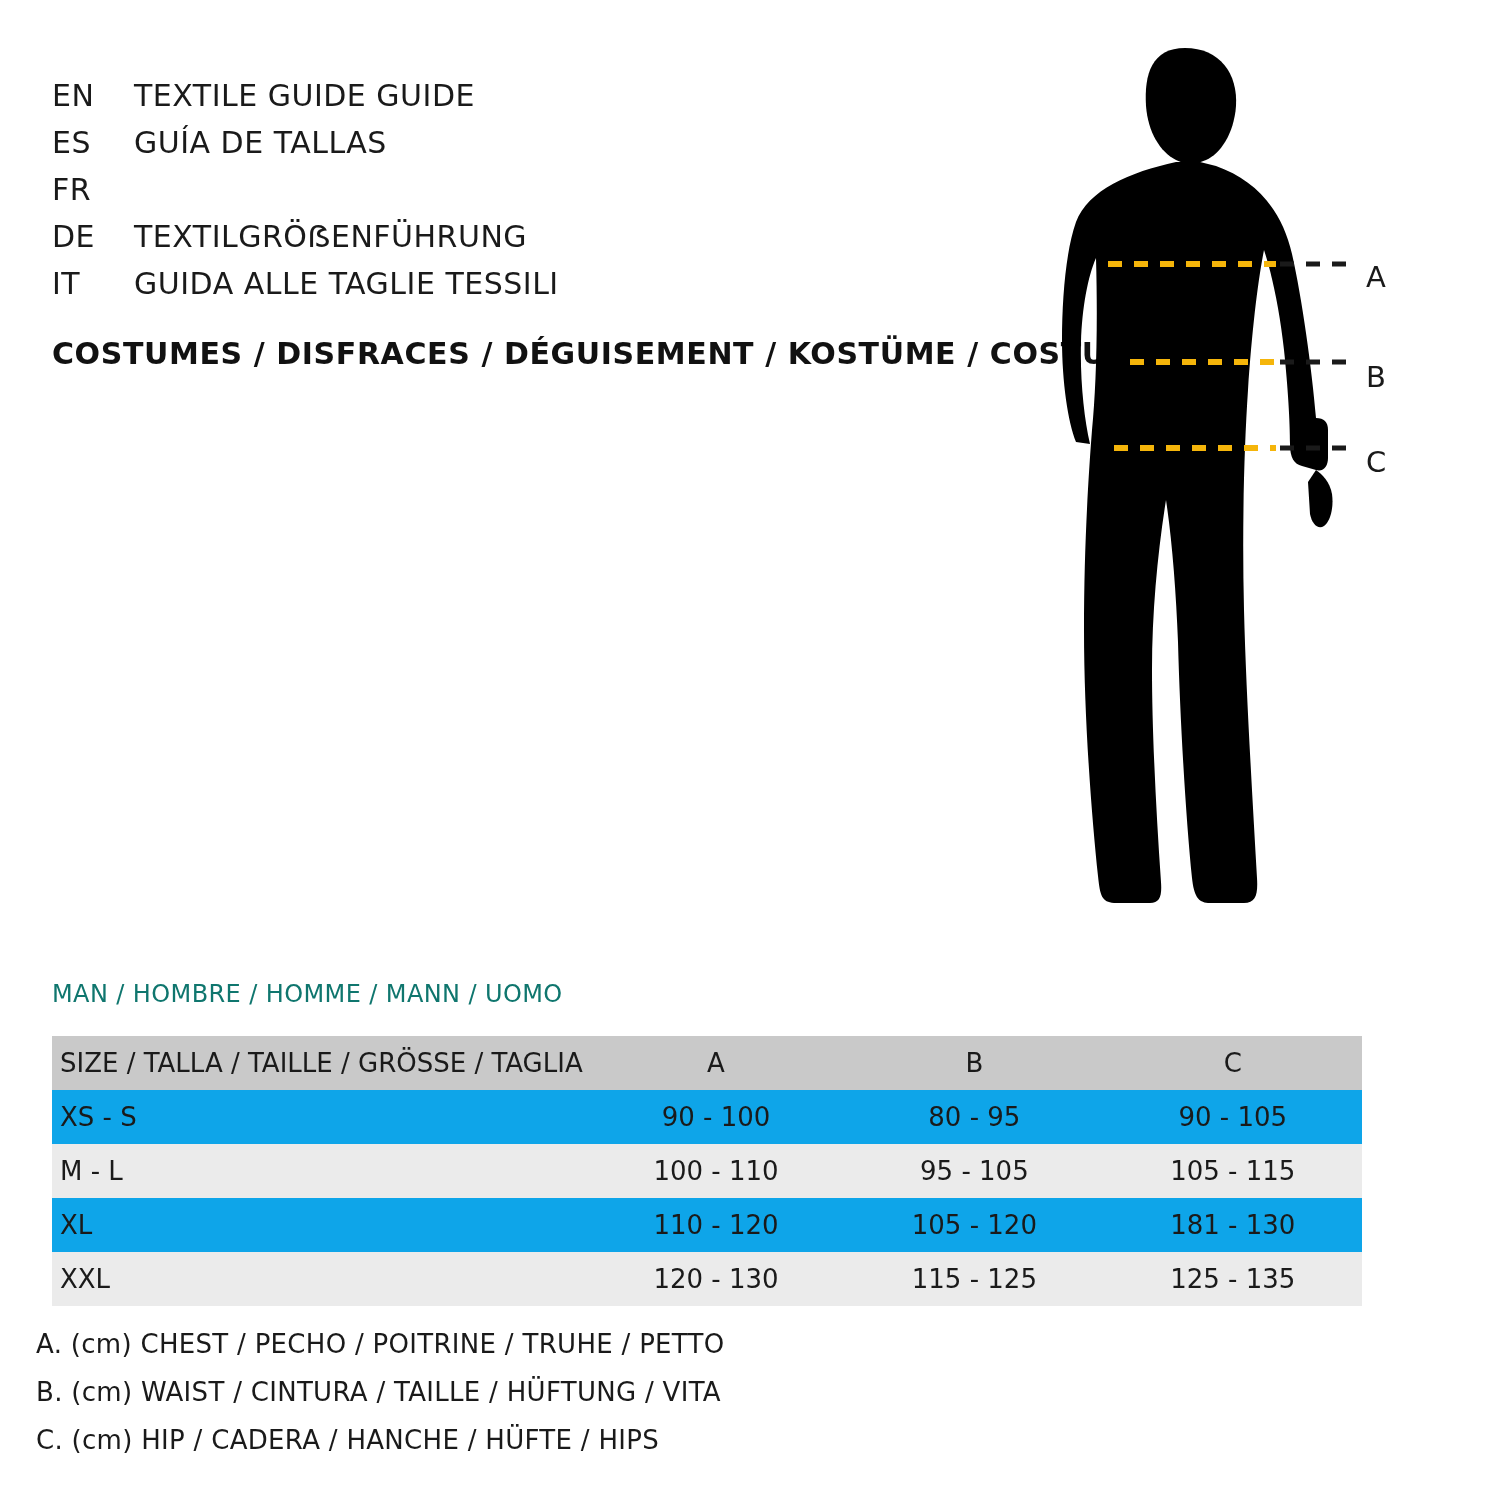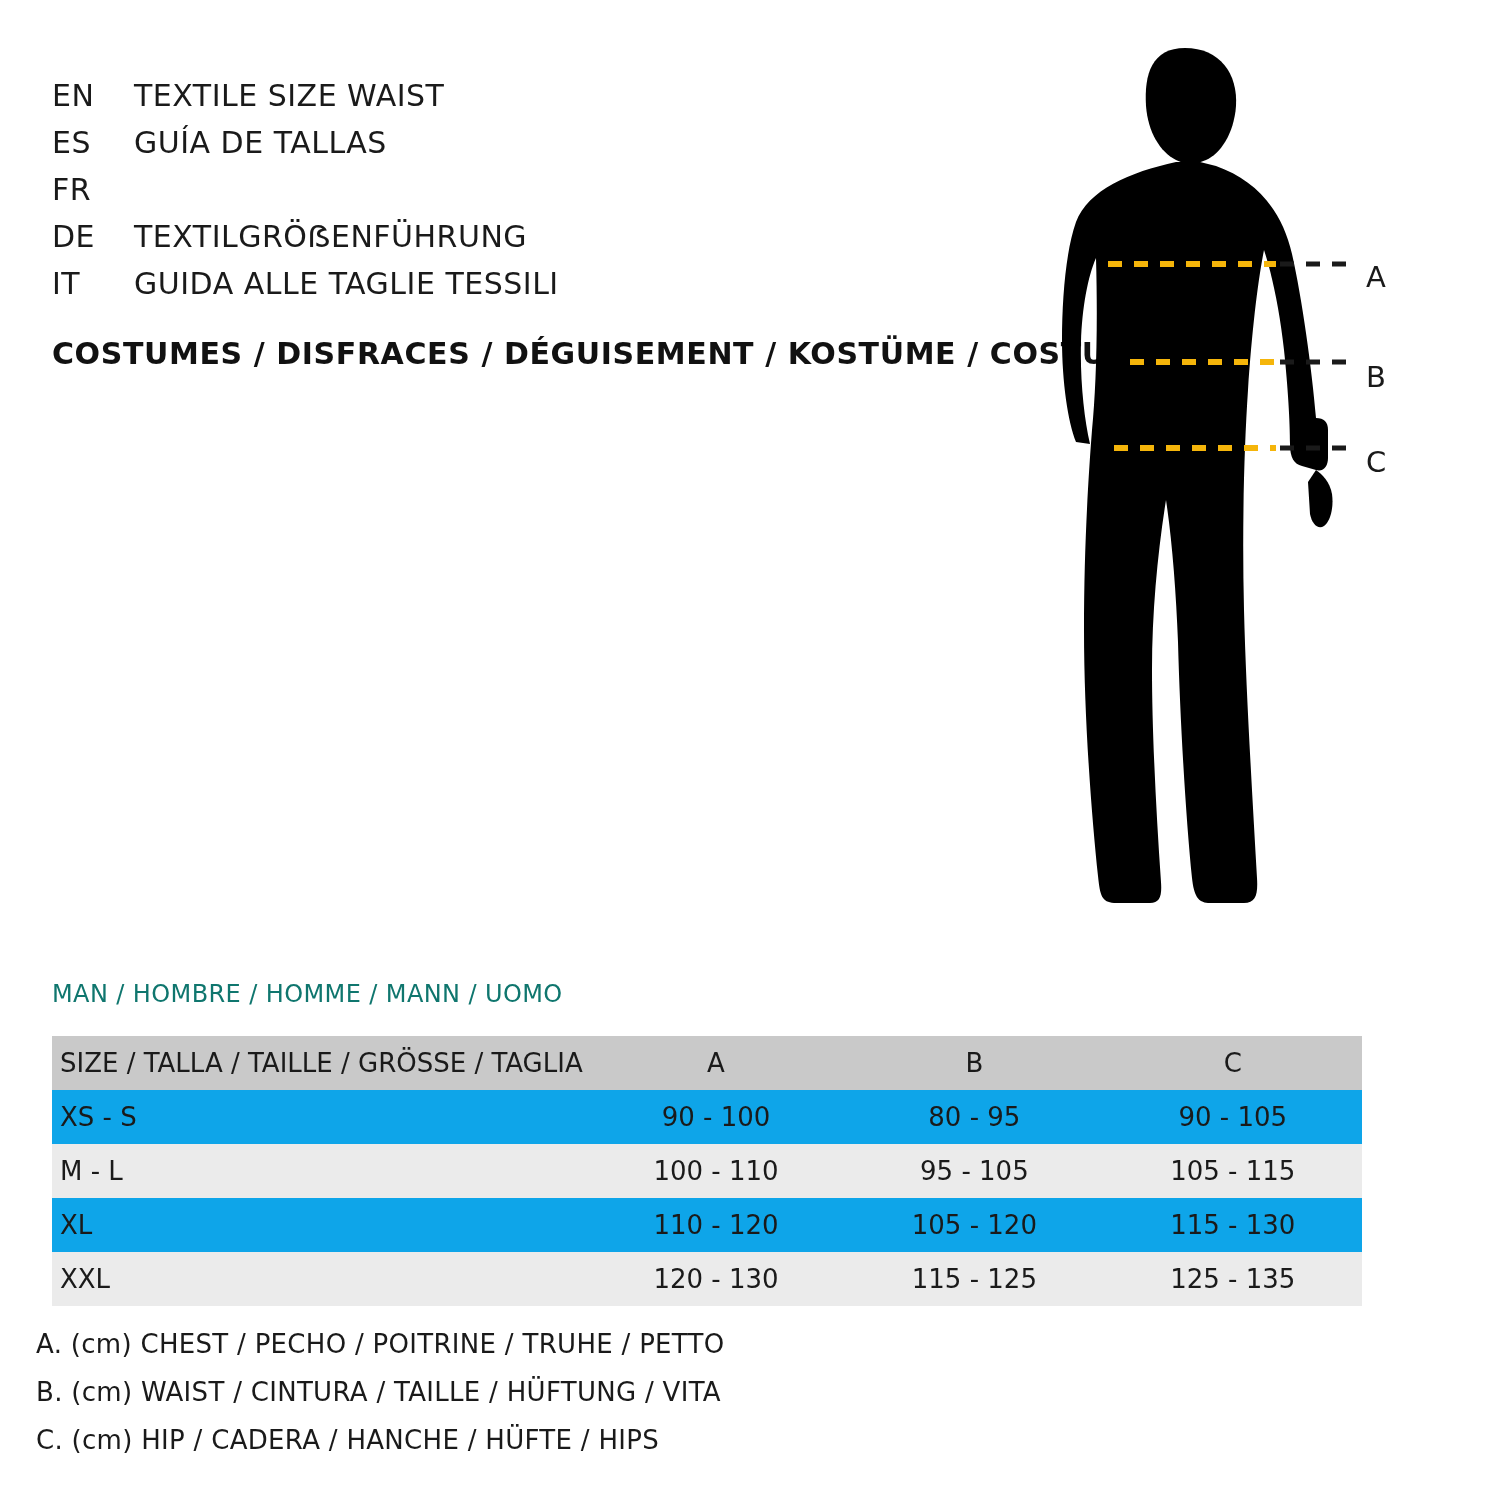--- a/index.html
+++ b/index.html
@@ -131,21 +131,21 @@
     letter-spacing: 0.3px;
     color: #1a1a1a;
   }
 </style>
 </head>
 <body>
 
 <div class="lang-block">
   <div class="lang-row">
     <span class="lang-code">EN</span>
-    <span class="lang-label">TEXTILE SIZE WAIST</span>
+    <span class="lang-label">TEXTILE GUIDE GUIDE</span>
   </div>
   <div class="lang-row">
     <span class="lang-code">ES</span>
     <span class="lang-label">GUÍA DE TALLAS</span>
   </div>
   <div class="lang-row">
     <span class="lang-code">FR</span>
   </div>
   <div class="lang-row">
     <span class="lang-code">DE</span>
@@ -249,21 +249,21 @@
     <tr class="row-alt">
       <td class="col-size">M - L</td>
       <td class="col-m">100 - 110</td>
       <td class="col-m">95 - 105</td>
       <td class="col-m">105 - 115</td>
     </tr>
     <tr class="row-plain">
       <td class="col-size">XL</td>
       <td class="col-m">110 - 120</td>
       <td class="col-m">105 - 120</td>
-      <td class="col-m">115 - 130</td>
+      <td class="col-m">181 - 130</td>
     </tr>
     <tr class="row-alt">
       <td class="col-size">XXL</td>
       <td class="col-m">120 - 130</td>
       <td class="col-m">115 - 125</td>
       <td class="col-m">125 - 135</td>
     </tr>
   </tbody>
 </table>
 

